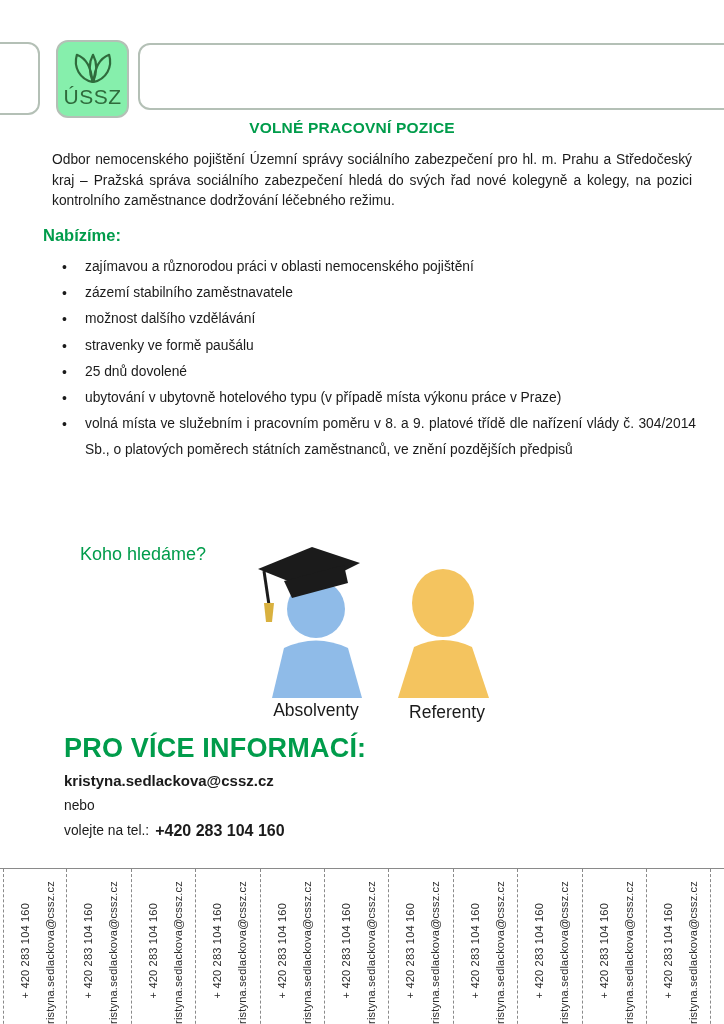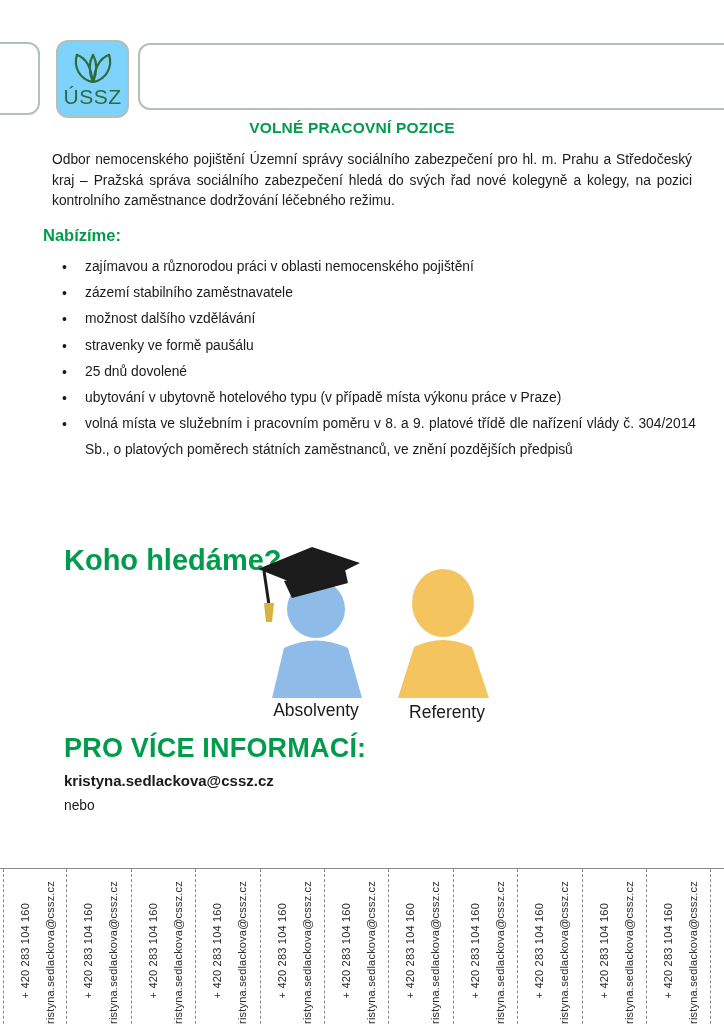--- a/index.html
+++ b/index.html
@@ -18,21 +18,21 @@
   .page{
     position:relative;width:724px;height:1024px;background:#fff;
     overflow:hidden;margin:0 auto;
   }
   
   .hdr-box{position:absolute;border:2px solid var(--box-border);border-radius:12px;background:#fff;}
   .hdr-box.left{left:-36px;top:42px;width:76px;height:73px;}
   .hdr-box.wide{left:138px;top:43px;width:620px;height:67px;}
   .logo-box{
     position:absolute;left:56px;top:40px;width:73px;height:78px;
-    border:2px solid var(--box-border);border-radius:12px;background:#7dd3fc;
+    border:2px solid var(--box-border);border-radius:12px;background:#86efac;
     display:flex;flex-direction:column;align-items:center;justify-content:center;gap:1px;
   }
   .logo-text{color:var(--logo-green);font-size:21px;letter-spacing:.5px;line-height:1;}
   
   .doc-title{
     position:absolute;left:0;top:119px;width:704px;text-align:center;
     color:var(--accent-green);font-weight:bold;font-size:15.5px;letter-spacing:.2px;
   }
   .intro{
     position:absolute;left:52px;top:150px;width:640px;
@@ -42,21 +42,21 @@
   .offer-list{
     position:absolute;left:52px;top:254px;width:644px;list-style:none;
     font-size:13.8px;
   }
   .offer-list li{
     position:relative;padding-left:33px;line-height:1.9;text-align:justify;
   }
   .offer-list li::before{
     content:"\2022";position:absolute;left:10px;top:0;line-height:1.9;font-size:14px;
   }
-  .h-who{position:absolute;left:64px;top:544px;color:var(--accent-green);font-weight:bold;font-size:29px;}
+  .h-who{position:absolute;left:80px;top:544px;color:var(--accent-green);font-weight:normal;font-size:18px;}
   
   .figure{position:absolute;}
   .figure.blue{left:250px;top:545px;width:118px;height:155px;}
   .figure.yellow{left:397px;top:567px;width:96px;height:133px;}
   .fig-label{position:absolute;top:700px;font-size:17.5px;text-align:center;}
   .fig-label.blue{left:250px;width:132px;}
   .fig-label.yellow{left:395px;width:104px;top:702px;}
   
   .h-info{position:absolute;left:64px;top:733px;color:var(--accent-green);font-weight:bold;font-size:27px;letter-spacing:.2px;}
   .contact{position:absolute;left:64px;top:768px;font-size:13.8px;}
@@ -142,20 +142,24 @@
       <path d="M 17 80 Q 46 66 75 80 L 92 131 L 1 131 Z" fill="#F4C45F"></path>
     </svg>
   </div>
   <div class="fig-label blue">Absolventy</div>
   <div class="fig-label yellow">Referenty</div>
 
   <div class="h-info">PRO VÍCE INFORMACÍ:</div>
   <div class="contact">
     <div class="row email">kristyna.sedlackova@cssz.cz</div>
     <div class="row">nebo</div>
+    <div class="row">
+      <span>volejte na tel.:</span>
+      <span class="phone">+420 283 104 160</span>
+    </div>
   </div>
 
   <div class="tearoff">
     <div class="strips">
   <div class="strip">
     <div class="vtext strip-phone">+ 420 283 104 160</div>
     <div class="vtext strip-email">kristyna.sedlackova@cssz.cz</div>
   </div>
 
   <div class="strip">

